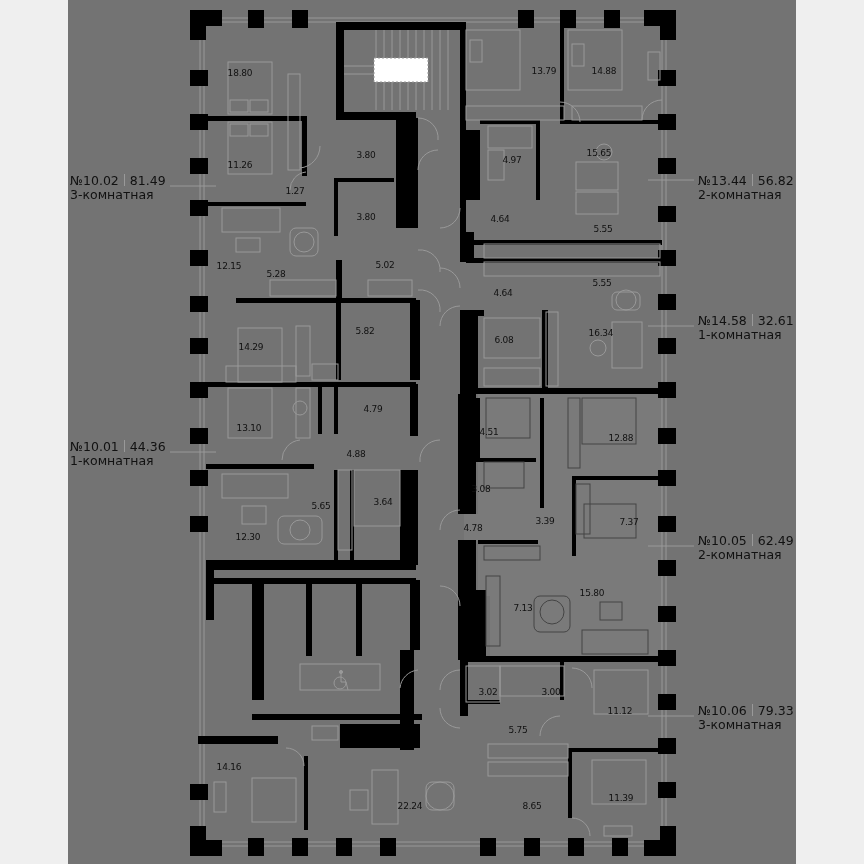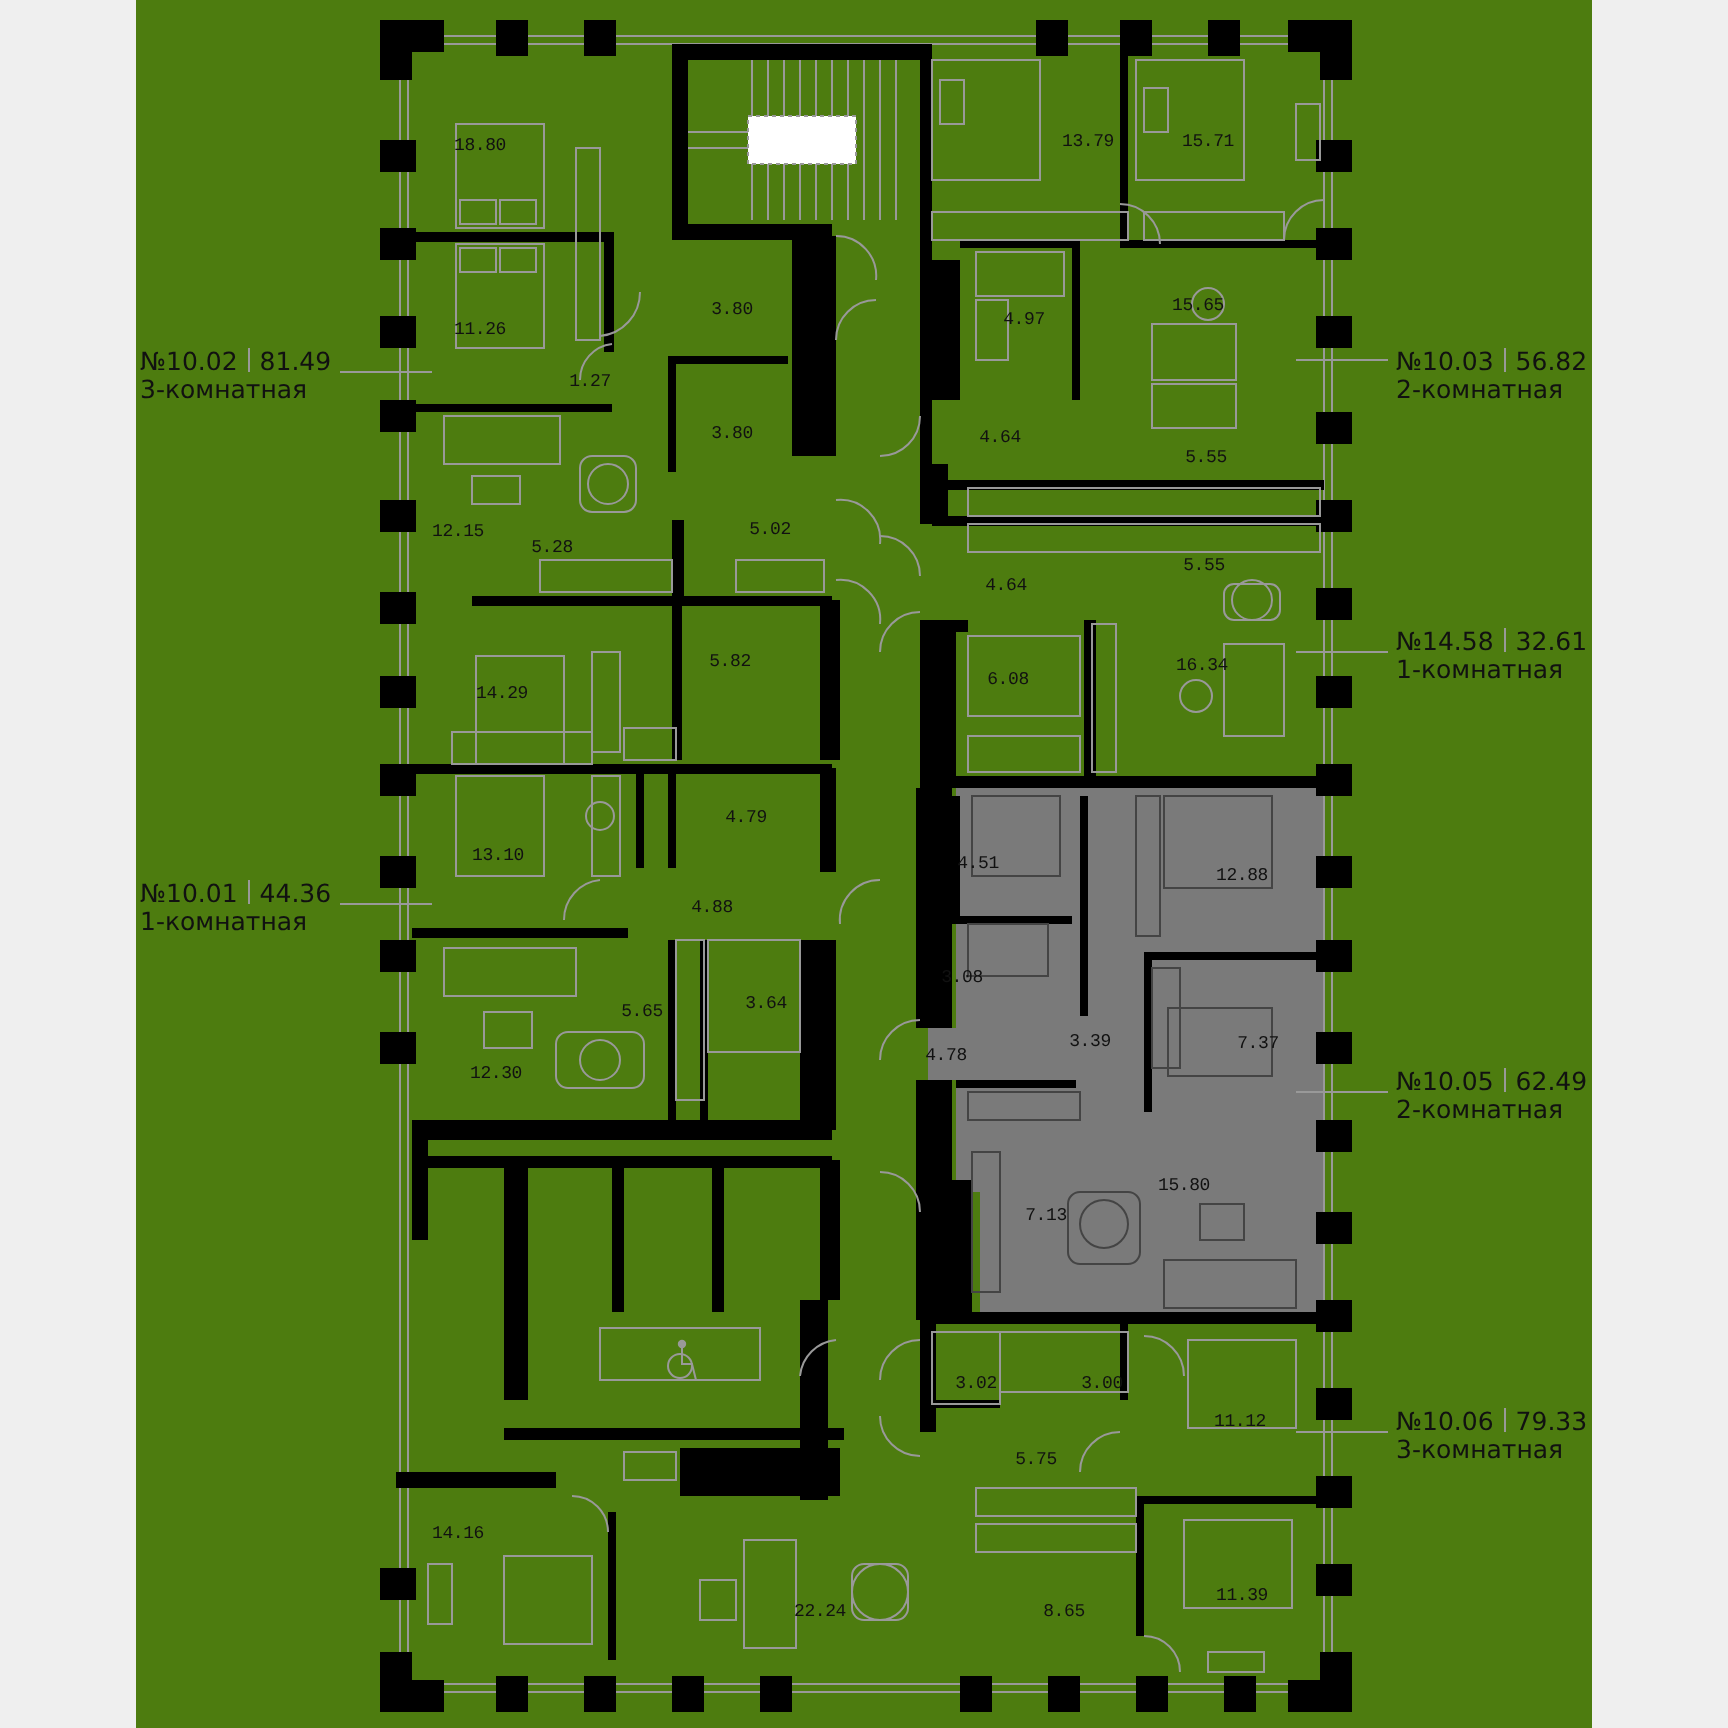--- a/index.html
+++ b/index.html
@@ -1,17 +1,17 @@
 <!DOCTYPE html>
 <html><head>
 <meta charset="utf-8">
 <style>
   html,body{margin:0;padding:0;}
   body{width:864px;height:864px;position:relative;background:#efefef;overflow:hidden;font-family:"DejaVu Sans","Liberation Sans",sans-serif;color:#111;}
-  #canvas{position:absolute;left:68px;top:0;width:728px;height:864px;background:#4d7c0f;font-family:Liberation Mono, monospace;}
+  #canvas{position:absolute;left:68px;top:0;width:728px;height:864px;background:#737373;}
   #plan{position:absolute;left:0;top:0;}
   .lbl{position:absolute;font-size:9px;color:#111;letter-spacing:-0.2px;white-space:nowrap;transform:translate(-50%,-50%);}
   .unit-label{position:absolute;font-size:12.5px;line-height:14px;color:#111;white-space:nowrap;}
   .unit-label .sep{display:inline-block;width:1px;height:12px;background:#999;margin:0 5px;vertical-align:-1px;}
 </style>
 </head>
 <body>
 
 <div id="canvas">
   <svg id="plan" width="728" height="864" viewBox="68 0 728 864">
@@ -282,21 +282,21 @@
   <span class="lbl" style="left:172px;top:73px">18.80</span>
   <span class="lbl" style="left:172px;top:165px">11.26</span>
   <span class="lbl" style="left:227px;top:191px">1.27</span>
   <span class="lbl" style="left:298px;top:155px">3.80</span>
   <span class="lbl" style="left:298px;top:217px">3.80</span>
   <span class="lbl" style="left:161px;top:266px">12.15</span>
   <span class="lbl" style="left:208px;top:274px">5.28</span>
   <span class="lbl" style="left:317px;top:265px">5.02</span>
 
   <span class="lbl" style="left:476px;top:71px">13.79</span>
-  <span class="lbl" style="left:536px;top:71px">15.71</span>
+  <span class="lbl" style="left:536px;top:71px">14.88</span>
   <span class="lbl" style="left:444px;top:160px">4.97</span>
   <span class="lbl" style="left:531px;top:153px">15.65</span>
   <span class="lbl" style="left:432px;top:219px">4.64</span>
   <span class="lbl" style="left:535px;top:229px">5.55</span>
 
   <span class="lbl" style="left:534px;top:283px">5.55</span>
   <span class="lbl" style="left:435px;top:293px">4.64</span>
   <span class="lbl" style="left:436px;top:340px">6.08</span>
   <span class="lbl" style="left:533px;top:333px">16.34</span>
 
@@ -330,21 +330,21 @@
 
 <div class="unit-label" style="left:70px;top:174px">
   <div><span>№10.02</span><span class="sep"></span><span>81.49</span></div>
   <div>3-комнатная</div>
 </div>
 <div class="unit-label" style="left:70px;top:440px">
   <div><span>№10.01</span><span class="sep"></span><span>44.36</span></div>
   <div>1-комнатная</div>
 </div>
 <div class="unit-label" style="left:698px;top:174px">
-  <div><span>№10.03</span><span class="sep"></span><span>56.82</span></div>
+  <div><span>№13.44</span><span class="sep"></span><span>56.82</span></div>
   <div>2-комнатная</div>
 </div>
 <div class="unit-label" style="left:698px;top:314px">
   <div><span>№14.58</span><span class="sep"></span><span>32.61</span></div>
   <div>1-комнатная</div>
 </div>
 <div class="unit-label" style="left:698px;top:534px">
   <div><span>№10.05</span><span class="sep"></span><span>62.49</span></div>
   <div>2-комнатная</div>
 </div>

